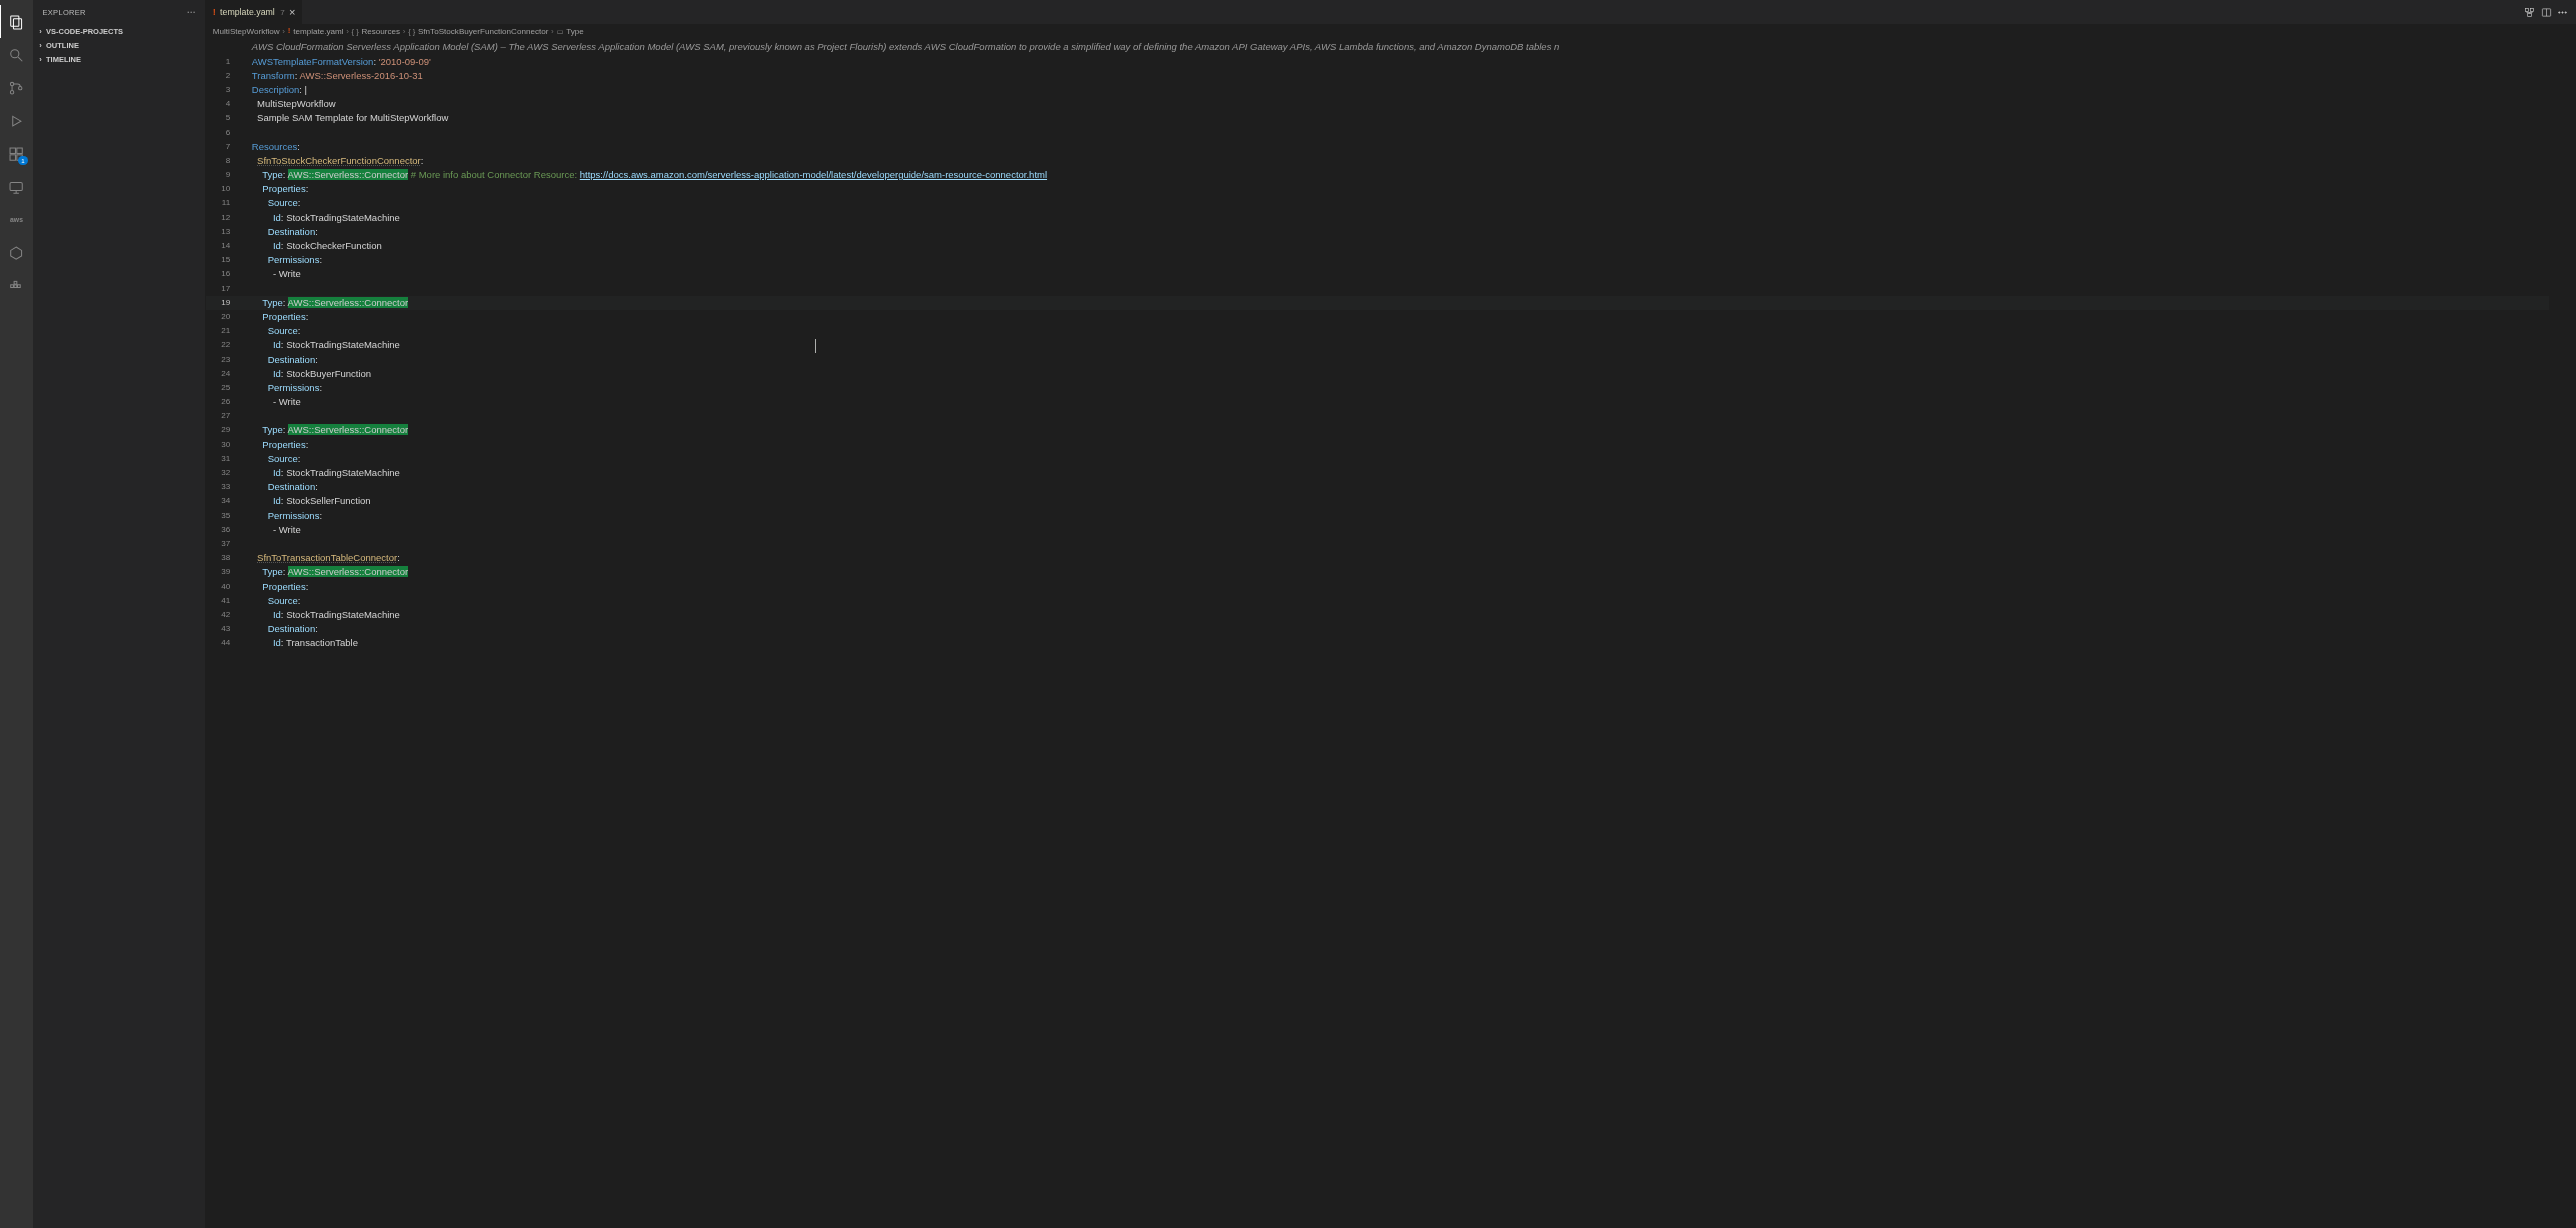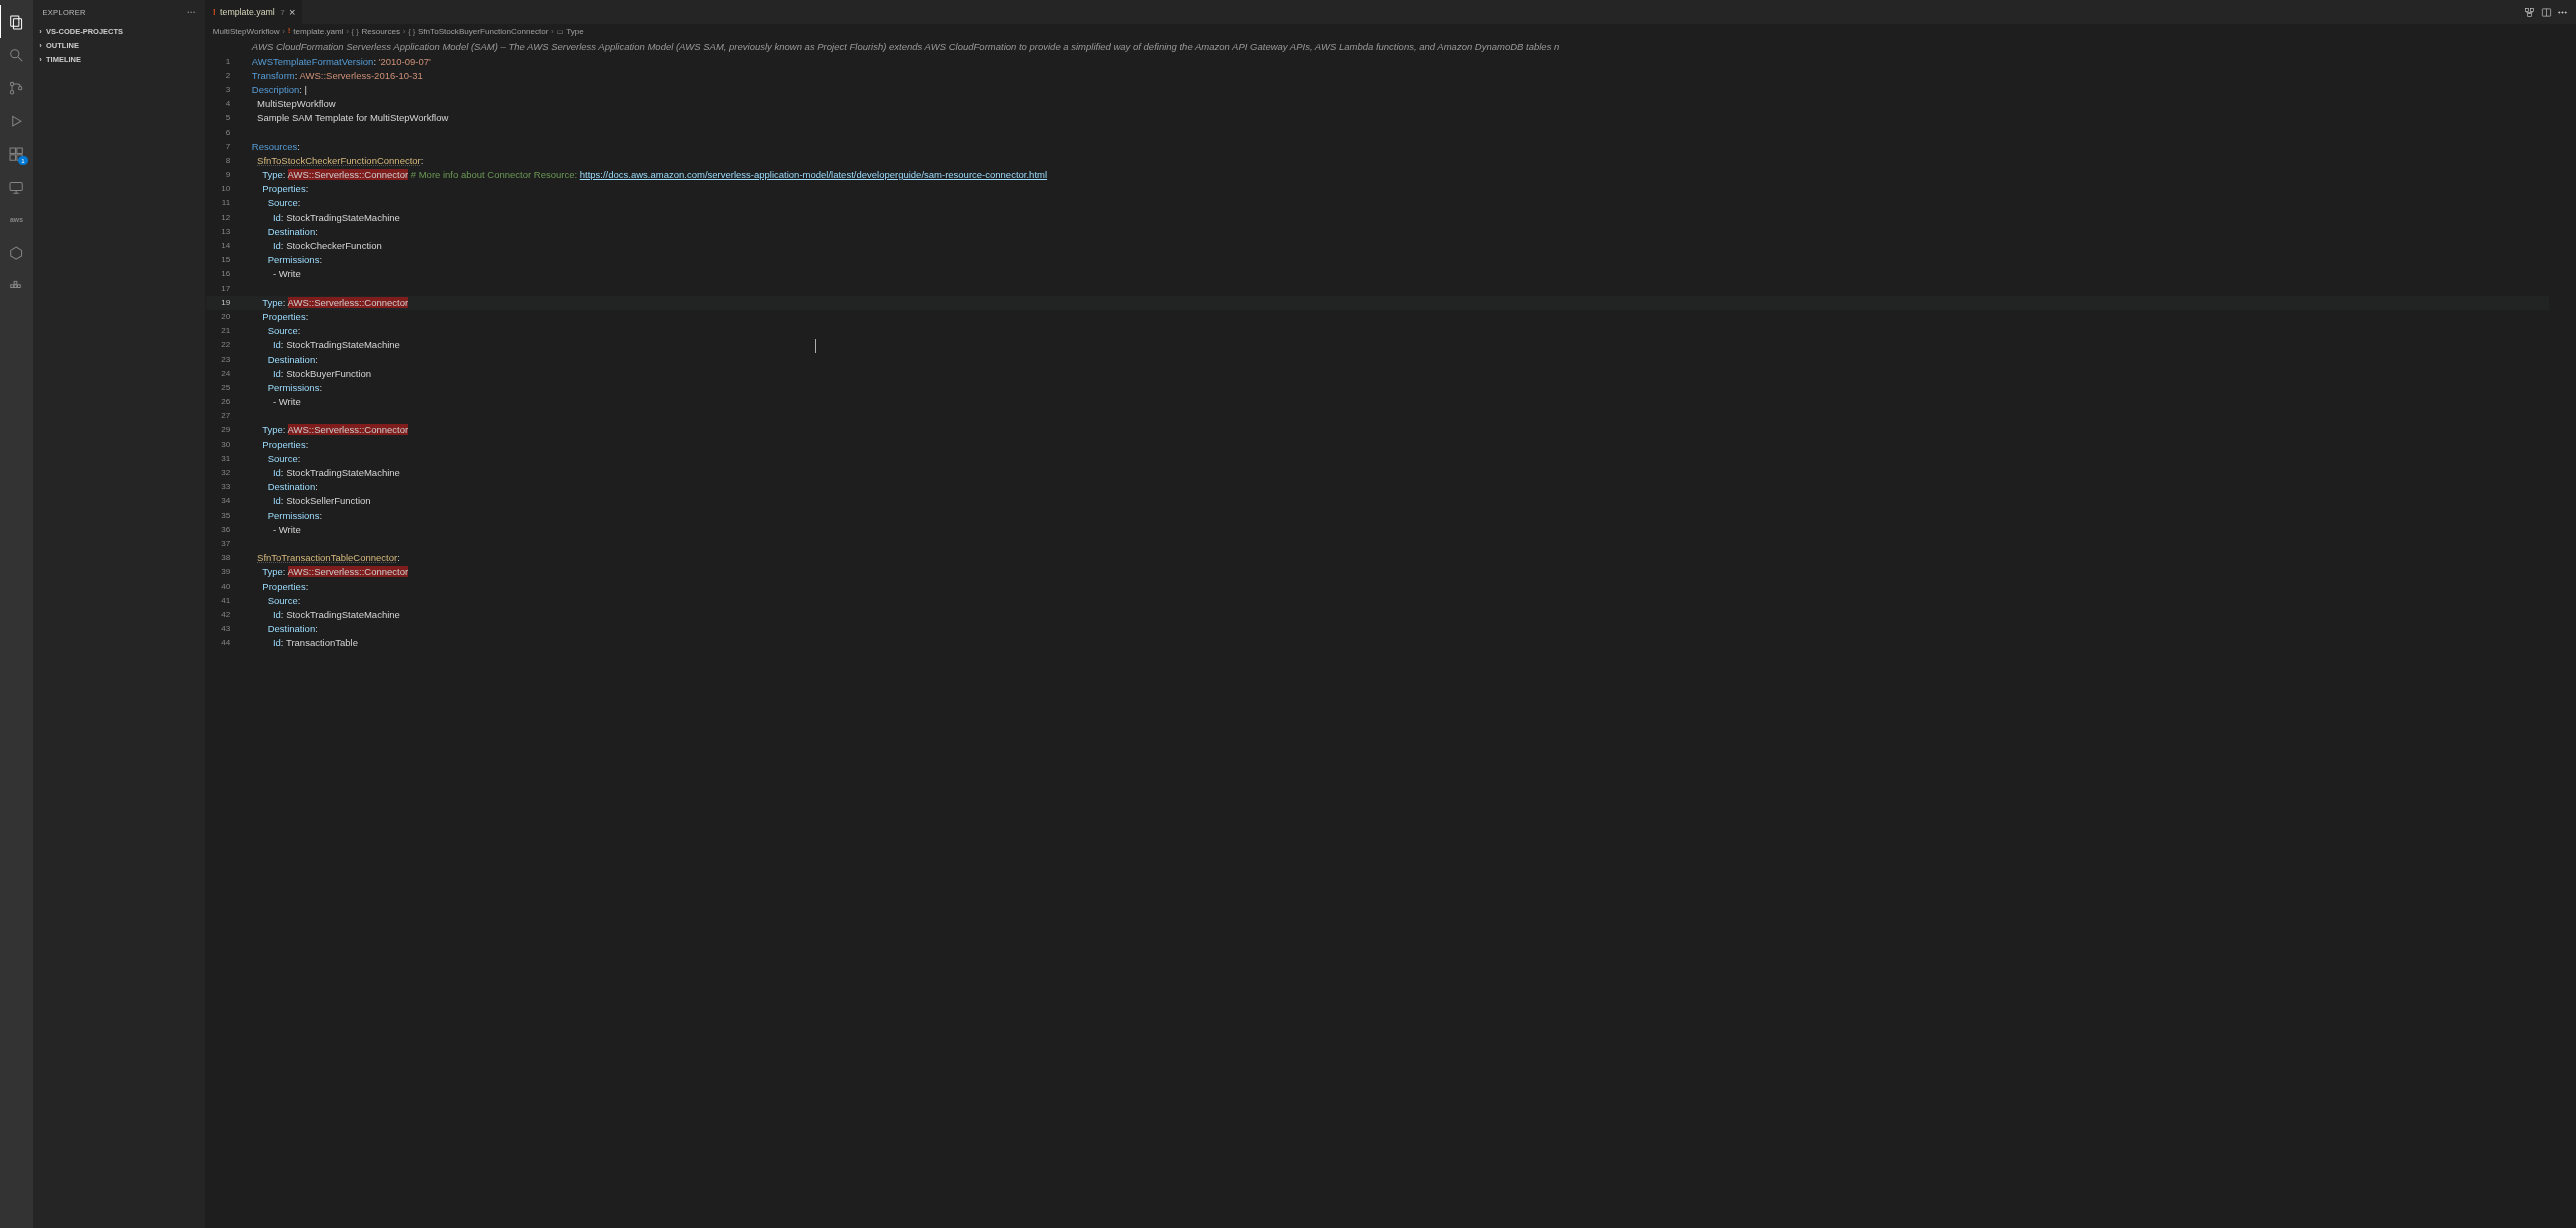--- a/index.html
+++ b/index.html
@@ -54,21 +54,21 @@
 
 .tok-key { color:#569cd6; }
 .tok-int { color:#9cdcfe; }
 .tok-str { color:#ce9178; }
 .tok-ident { color:#d7ba7d; text-decoration: underline dotted #555; }
 .tok-punct { color:#d4d4d4; }
 .tok-plain { color:#d4d4d4; }
 .tok-comment { color:#6a9955;margin-top:16px; }
 .tok-link { color:#9cdcfe; text-decoration:underline; }
 .tok-val { color:#ce9178; }
-.tok-highlight { background:#7f1d1d; }
+.tok-highlight { background:#15803d; }
 
 .cursor { position:absolute; width:1.4px; height:14.2px; background:#aeafad; }
 
 
 .minimap { position:absolute; right:0; top:0; bottom:0; width:27px; background:#1e1e1e; }
 </style>
 </head>
 <body>
 
 <div class="workbench">
@@ -200,21 +200,21 @@
       <span class="sep">›</span>
       <span class="seg">
           <span class="crumb-icon">▭</span>
           <span>Type</span>
         </span>
     </div>
 
     <div class="editor-scroll">
       <div class="editor-lines" id="editor-lines">
           <div class="line-row"><span class="gutter"><span class="lnum"></span><span class="fold"></span></span><span class="code" style="color:#999999;font-style:italic;padding-left:6.8px">AWS CloudFormation Serverless Application Model (SAM) – The AWS Serverless Application Model (AWS SAM, previously known as Project Flourish) extends AWS CloudFormation to provide a simplified way of defining the Amazon API Gateway APIs, AWS Lambda functions, and Amazon DynamoDB tables n</span></div>
-          <div class="line-row"><span class="gutter"><span class="lnum">1</span><span class="fold"></span></span><span class="code"><span class="tok-key">AWSTemplateFormatVersion</span><span class="tok-punct">: </span><span class="tok-str">'2010-09-07'</span></span></div>
+          <div class="line-row"><span class="gutter"><span class="lnum">1</span><span class="fold"></span></span><span class="code"><span class="tok-key">AWSTemplateFormatVersion</span><span class="tok-punct">: </span><span class="tok-str">'2010-09-09'</span></span></div>
           <div class="line-row"><span class="gutter"><span class="lnum">2</span><span class="fold"></span></span><span class="code"><span class="tok-key">Transform</span><span class="tok-punct">: </span><span class="tok-val">AWS::Serverless-2016-10-31</span></span></div>
           <div class="line-row"><span class="gutter"><span class="lnum">3</span><span class="fold"></span></span><span class="code"><span class="tok-key">Description</span><span class="tok-punct">: </span><span class="tok-punct">|</span></span></div>
           <div class="line-row"><span class="gutter"><span class="lnum">4</span><span class="fold"></span></span><span class="code"><span class="tok-plain">  MultiStepWorkflow</span></span></div>
           <div class="line-row"><span class="gutter"><span class="lnum">5</span><span class="fold"></span></span><span class="code"><span class="tok-plain">  Sample SAM Template for MultiStepWorkflow</span></span></div>
           <div class="line-row"><span class="gutter"><span class="lnum">6</span><span class="fold"></span></span><span class="code"></span></div>
           <div class="line-row"><span class="gutter"><span class="lnum">7</span><span class="fold"></span></span><span class="code"><span class="tok-key">Resources</span><span class="tok-punct">:</span></span></div>
           <div class="line-row"><span class="gutter"><span class="lnum">8</span><span class="fold"></span></span><span class="code"><span class="tok-plain">  </span><span class="tok-ident">SfnToStockCheckerFunctionConnector</span><span class="tok-punct">:</span></span></div>
           <div class="line-row"><span class="gutter"><span class="lnum">9</span><span class="fold"></span></span><span class="code"><span class="tok-plain">    </span><span class="tok-int">Type</span><span class="tok-punct">: </span><span class="tok-highlight">AWS::Serverless::Connector</span><span class="tok-plain"> </span><span class="tok-comment"># More info about Connector Resource: </span><span class="tok-link">https://docs.aws.amazon.com/serverless-application-model/latest/developerguide/sam-resource-connector.html</span></span></div>
           <div class="line-row"><span class="gutter"><span class="lnum">10</span><span class="fold"></span></span><span class="code"><span class="tok-plain">    </span><span class="tok-int">Properties</span><span class="tok-punct">:</span></span></div>
           <div class="line-row"><span class="gutter"><span class="lnum">11</span><span class="fold"></span></span><span class="code"><span class="tok-plain">      </span><span class="tok-int">Source</span><span class="tok-punct">:</span></span></div>

